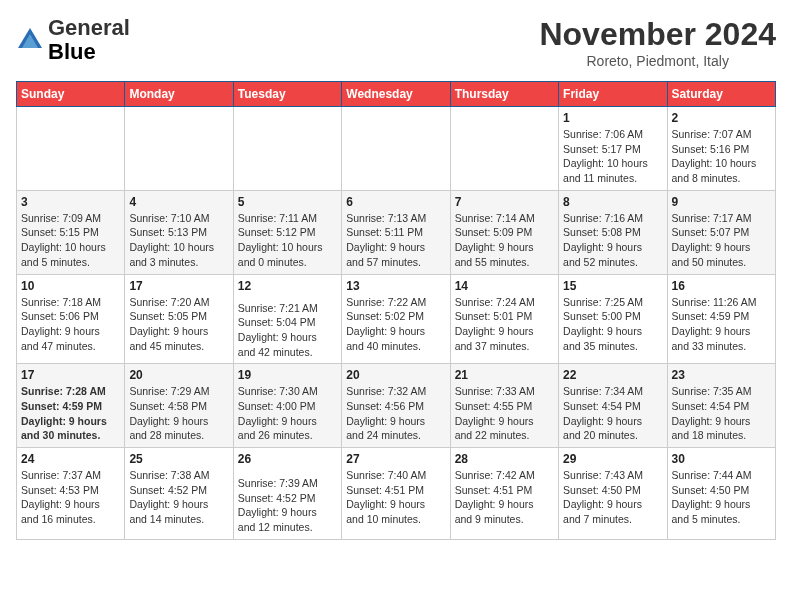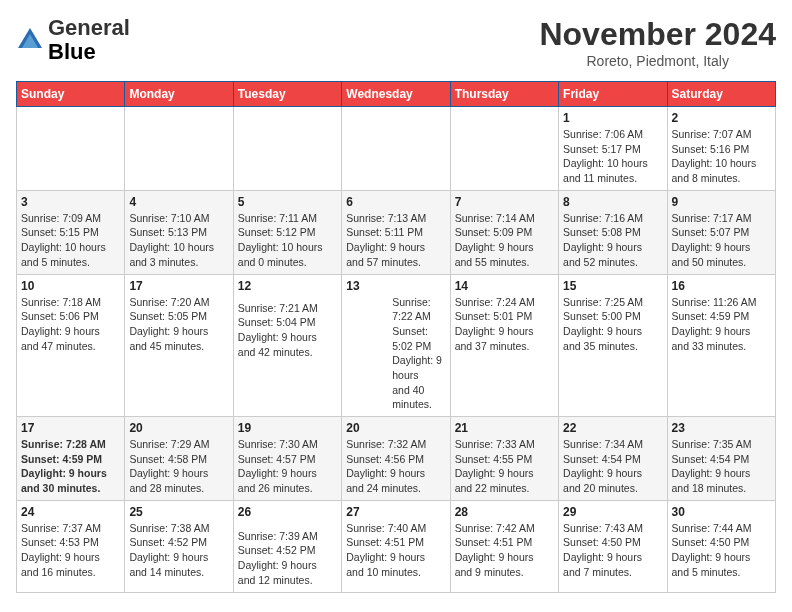--- a/index.html
+++ b/index.html
@@ -205,21 +205,21 @@
         </td>
         <td>
           <div class="day-num">12</div>
           <div class="day-info" style="white-space: pre-line; margin-top: 8px;">Sunrise: 7:21 AM
 Sunset: 5:04 PM
 Daylight: 9 hours
 and 42 minutes.</div>
         </td>
         <td>
           <div class="day-num">13</div>
-          <div class="day-info" style="white-space: pre-line; margin-left: 46px;">Sunrise: 7:22 AM
+          <div class="day-info" style="white-space: pre-line;">Sunrise: 7:22 AM
 Sunset: 5:02 PM
 Daylight: 9 hours
 and 40 minutes.</div>
         </td>
         <td>
           <div class="day-num">14</div>
           <div class="day-info" style="white-space: pre-line;">Sunrise: 7:24 AM
 Sunset: 5:01 PM
 Daylight: 9 hours
 and 37 minutes.</div>
@@ -250,21 +250,21 @@
         <td>
           <div class="day-num">20</div>
           <div class="day-info" style="white-space: pre-line;">Sunrise: 7:29 AM
 Sunset: 4:58 PM
 Daylight: 9 hours
 and 28 minutes.</div>
         </td>
         <td>
           <div class="day-num">19</div>
           <div class="day-info" style="white-space: pre-line;">Sunrise: 7:30 AM
-Sunset: 4:57 PM
+Sunset: 4:00 PM
 Daylight: 9 hours
 and 26 minutes.</div>
         </td>
         <td>
           <div class="day-num">20</div>
           <div class="day-info" style="white-space: pre-line;">Sunrise: 7:32 AM
 Sunset: 4:56 PM
 Daylight: 9 hours
 and 24 minutes.</div>
         </td>

